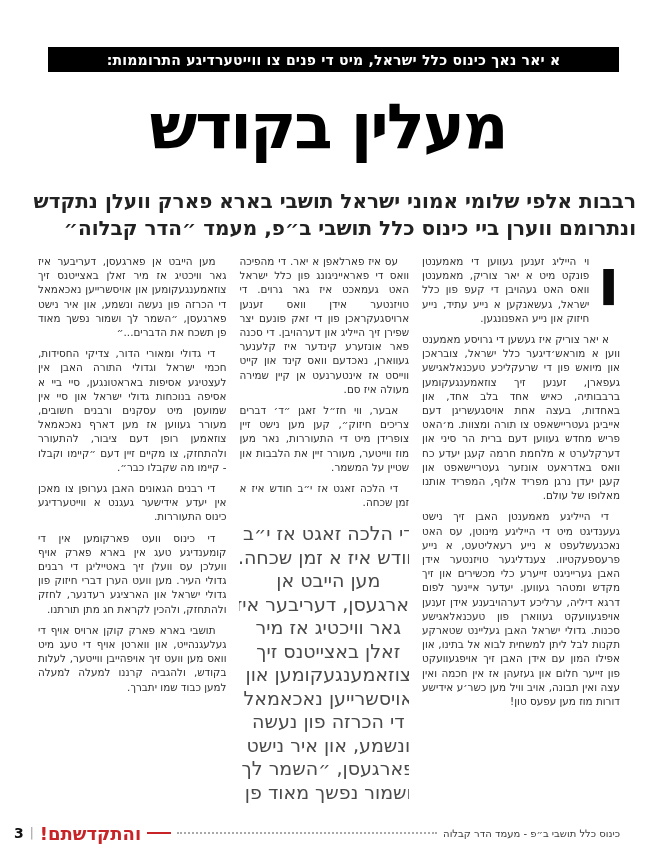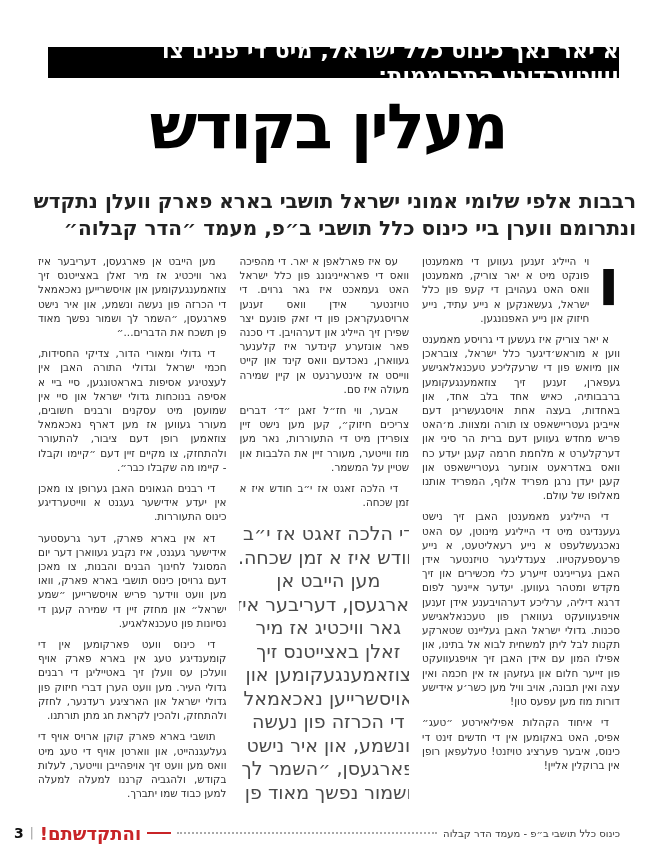--- a/index.html
+++ b/index.html
@@ -1,23 +1,23 @@
 <!DOCTYPE html>
 <html><head>
 <meta charset="utf-8">
 <style>
   html,body{margin:0;padding:0;background:#ffffff;}
   .page{
     position:relative;width:656px;height:850px;background:#ffffff;overflow:hidden;
     font-family:"DejaVu Sans",sans-serif;margin:0 auto;
   }
   .banner{
-    position:absolute;top:47px;left:48px;right:37px;height:31px;
+    position:absolute;top:47px;left:48px;right:37px;height:25px;
     background:#000;color:#fff;display:flex;align-items:center;justify-content:center;
-    font-size:22px;font-weight:bold;direction:rtl;letter-spacing:.2px;
+    font-size:14px;font-weight:bold;direction:rtl;letter-spacing:.2px;
   }
   .headline{
     position:absolute;top:72px;left:0;right:0;margin:0;text-align:center;
     font-size:63px;line-height:110px;font-weight:bold;color:#000;direction:rtl;
     letter-spacing:-2px;
   }
   .subhead{
     position:absolute;top:188px;left:20px;right:20px;text-align:right;direction:rtl;
     font-size:20px;line-height:27px;font-weight:bold;color:#222;
   }
@@ -65,35 +65,33 @@
     <div>רבבות אלפי שלומי אמוני ישראל תושבי בארא פארק וועלן נתקדש</div>
     <div>ונתרומם ווערן ביי כינוס כלל תושבי ב״פ, מעמד ״הדר קבלוה״</div>
   </div>
 
   <div class="columns">
 
     <div class="col">
       <p class="first"><span class="dropcap">ו</span><span>וי הייליג זענען געווען די מאמענטן פונקט מיט א יאר צוריק, מאמענטן וואס האט געהויבן די קעפ פון כלל ישראל, געשאנקען א נייע עתיד, נייע חיזוק און נייע האפנונגען.</span></p>
       <p>א יאר צוריק איז געשען די גרויסע מאמענט ווען א מוראש׳דיגער כלל ישראל, צובראכן און מיואש פון די שרעקליכע טעכנאלאגישע געפארן, זענען זיך צוזאמענגעקומען ברבבותיה, כאיש אחד בלב אחד, און באחדות, בעצה אחת אויסגעשריגן דעם אייביגן געטריישאפט צו תורה ומצוות. מ׳האט פריש מחדש געווען דעם ברית הר סיני און דערקלערט א מלחמת חרמה קעגן יעדע כח וואס באדראעט אונזער געטריישאפט און קעגן יעדן נרגן מפריד אלוף, המפריד אותנו מאלופו של עולם.</p>
       <p>די הייליגע מאמענטן האבן זיך נישט געענדיגט מיט די הייליגע מינוטן, עס האט נאכגעשלעפט א נייע רעאליטעט, א נייע פרעספעקטיוו. צענדליגער טויזנטער אידן האבן גערייניגט זייערע כלי מכשירים און זיך מקדש ומטהר געווען. יעדער איינער לפום דרגא דיליה, ערליכע דערהויבענע אידן זענען אויפגעוועקט געווארן פון טעכנאלאגישע סכנות. גדולי ישראל האבן געליינט שטארקע תקנות לבל ליתן למשחית לבוא אל בתינו, און אפילו המון עם אידן האבן זיך אויפגעוועקט פון זייער חלום און געזעהן אז אין חכמה ואין עצה ואין תבונה, אויב וויל מען כשר׳ע אידישע דורות מוז מען עפעס טון!</p>
-      <p>די איחוד הקהלות אפיליאירטע ״טעג״ אפיס, האט באקומען אין די חדשים זינט די כינוס, איבער פערציג טויזנט! טעלעפאן רופן אין ברוקלין אליין!</p>
     </div>
 
     <div class="col">
       <p>עס איז פארלאפן א יאר. די מהפיכה וואס די פאראייניגונג פון כלל ישראל האט געמאכט איז גאר גרוים. די טויזנטער אידן וואס זענען ארויסגעקראכן פון די זאק פונעם יצר שפירן זיך הייליג און דערהויבן. די סכנה פאר אונזערע קינדער איז קלענער געווארן, נאכדעם וואס קינד און קייט ווייסט אז אינטערנעט אן קיין שמירה מעולה איז סם.</p>
       <p>אבער, ווי חז״ל זאגן ״ד׳ דברים צריכים חיזוק״, קען מען נישט זיין צופרידן מיט די התעוררות, נאר מען מוז ווייטער, מעורר זיין את הלבבות און שטיין על המשמר.</p>
       <p>די הלכה זאגט אז י״ב חודש איז א זמן שכחה.</p>
       <div class="pullquote">די הלכה זאגט אז י״ב חודש איז א זמן שכחה. מען הייבט אן פארגעסן, דעריבער איז גאר וויכטיג אז מיר זאלן באצייטנס זיך צוזאמענגעקומען און אויסשרייען נאכאמאל די הכרזה פון נעשה ונשמע, און איר נישט פארגעסן, ״השמר לך ושמור נפשך מאוד פן תשכח את הדברים....״</div>
     </div>
 
     <div class="col">
       <p>מען הייבט אן פארגעסן, דעריבער איז גאר וויכטיג אז מיר זאלן באצייטנס זיך צוזאמענגעקומען און אויסשרייען נאכאמאל די הכרזה פון נעשה ונשמע, און איר נישט פארגעסן, ״השמר לך ושמור נפשך מאוד פן תשכח את הדברים...״</p>
       <p>די גדולי ומאורי הדור, צדיקי החסידות, חכמי ישראל וגדולי התורה האבן אין לעצטיגע אסיפות באראטונגען, סיי ביי א אסיפה בנוכחות גדולי ישראל און סיי אין שמועסן מיט עסקנים ורבנים חשובים, מעורר געווען אז מען דארף נאכאמאל צוזאמען רופן דעם ציבור, להתעורר ולהתחזק, צו מקיים זיין דעם ״קיימו וקבלו - קיימו מה שקבלו כבר״.</p>
       <p>די רבנים הגאונים האבן גערופן צו מאכן אין יעדע אידישער געגנט א ווייטערדיגע כינוס התעוררות.</p>
-      <p>דא אין בארא פארק, דער גרעסטער אידישער געגנט, איז נקבע געווארן דער יום המסוגל לחינוך הבנים והבנות, צו מאכן דעם גרויסן כינוס תושבי בארא פארק, וואו מען וועט ווידער פריש אויסשרייען ״שמע ישראל״ און מחזק זיין די שמירה קעגן די נסיונות פון טעכנאלאגיע.</p>
       <p>די כינוס וועט פארקומען אין די קומענדיגע טעג אין בארא פארק אויף וועלכן עס וועלן זיך באטייליגן די רבנים גדולי העיר. מען וועט הערן דברי חיזוק פון גדולי ישראל און הארציגע רעדנער, לחזק ולהתחזק, ולהכין לקראת חג מתן תורתנו.</p>
       <p>תושבי בארא פארק קוקן ארויס אויף די געלעגנהייט, און ווארטן אויף די טעג מיט וואס מען וועט זיך אויפהייבן ווייטער, לעלות בקודש, ולהגביה קרננו למעלה למעלה למען כבוד שמו יתברך.</p>
     </div>
 
   </div>
 
   <div class="footer">
     <span class="pageno">3</span>
     <span class="sep">|</span>
     <span class="ftr-label">והתקדשתם!</span>

